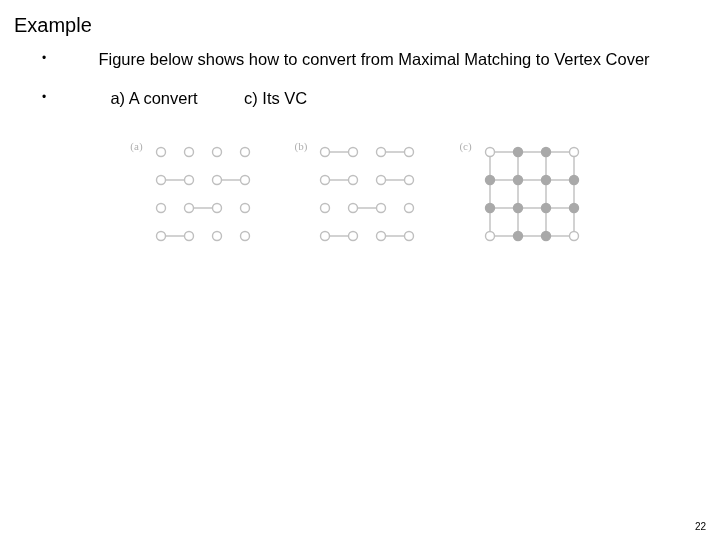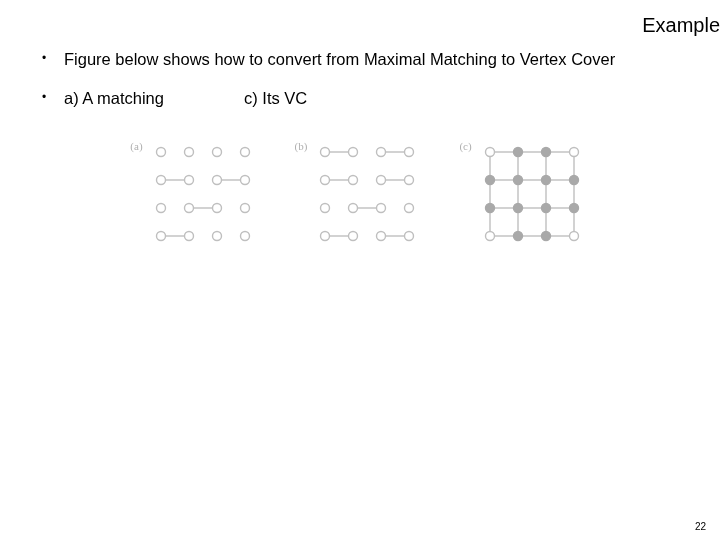--- a/index.html
+++ b/index.html
@@ -7,26 +7,28 @@
     padding: 0;
     width: 720px;
     height: 540px;
     background: #fff;
     font-family: "Trebuchet MS", "Lucida Sans Unicode", "Lucida Grande", sans-serif;
     color: #000;
     position: relative;
     overflow: hidden;
   }
   .title {
-    text-align: right;
+    text-align: left;
     font-size: 20px;
     padding-top: 14px;
+    margin-left: 14px;
   }
   .content {
     padding: 12px 36px 0 36px;
+    text-align: center;
   }
   ul.bullets {
     list-style: none;
     padding: 0;
     margin: 0;
   }
   ul.bullets > li {
     position: relative;
     padding-left: 28px;
     margin-bottom: 18px;
@@ -80,21 +82,21 @@
 </head>
 <body>
 
 <div class="title">Example</div>
 
 <div class="content">
   <ul class="bullets">
     <li>Figure below shows how to convert from Maximal Matching to  Vertex Cover</li>
     <li>
       <div class="captions-row" style="padding-left:0;">
-        <span class="cap-a">a) A matching</span>
+        <span class="cap-a">a) A convert</span>
         <span class="cap-c">c) Its VC</span>
       </div>
     </li>
   </ul>
 
   <div class="figure-area">
     <div class="panel">
       <span class="panel-label">(a)</span>
       <svg class="grid" width="110" height="110">
           <line x1="10" y1="38" x2="38" y2="38" stroke="#bfbfbf" stroke-width="1.4"></line>

